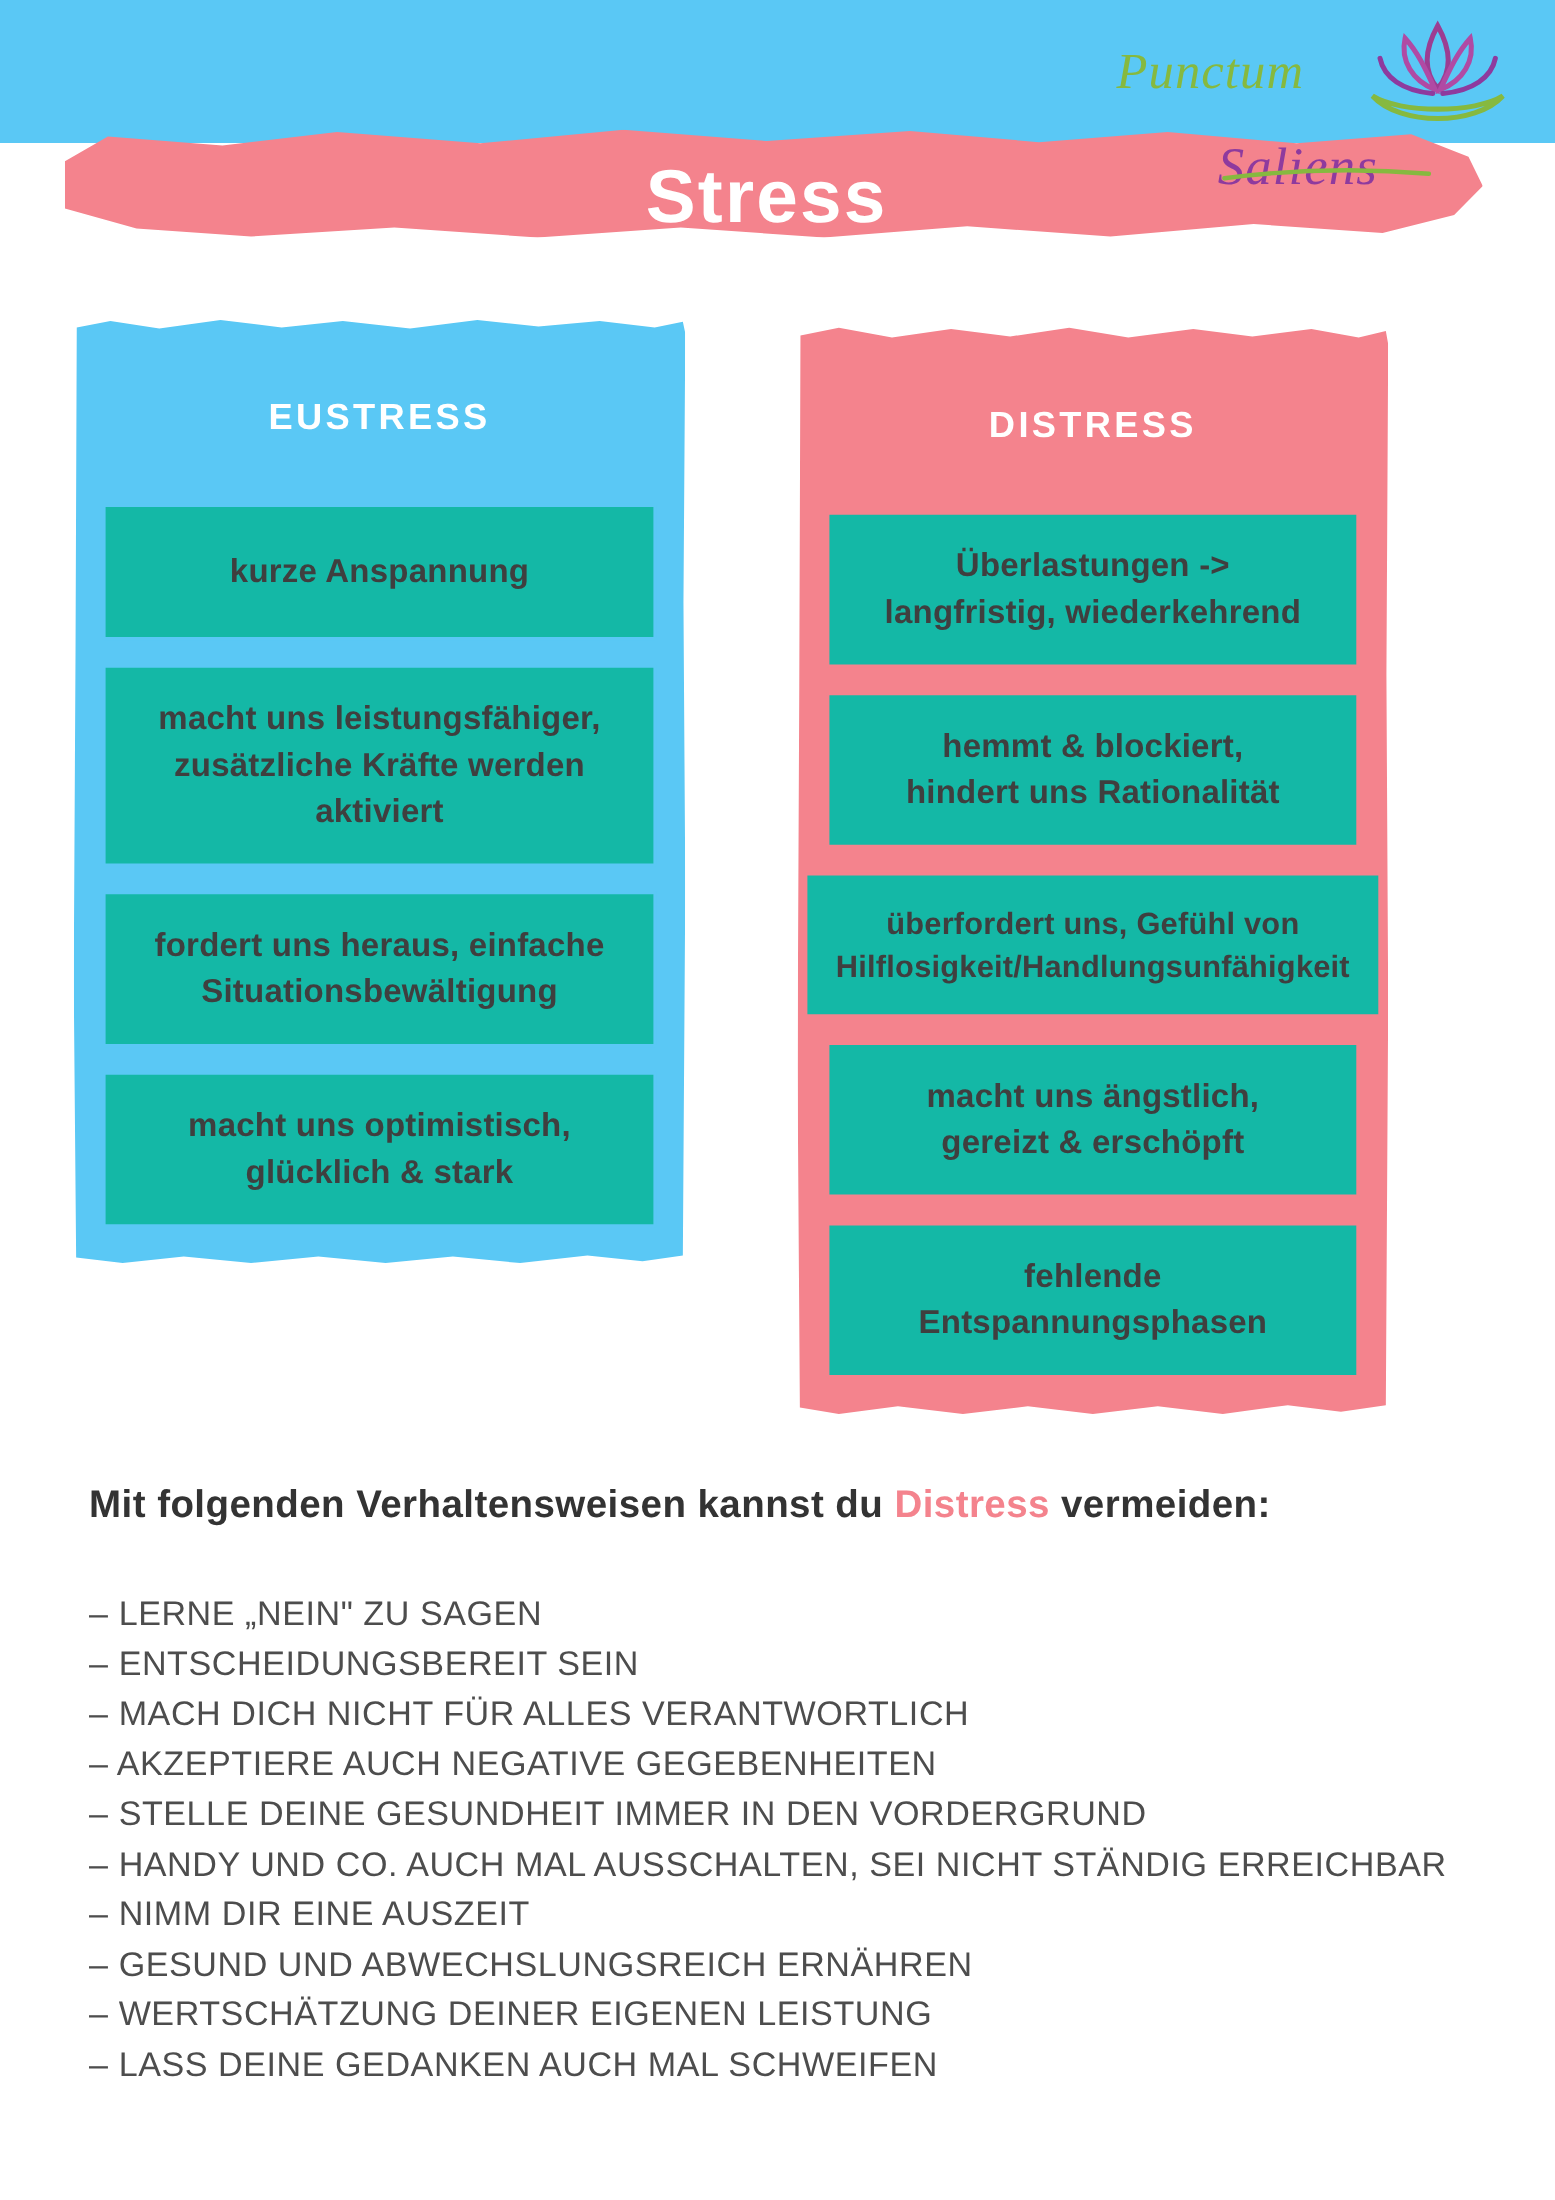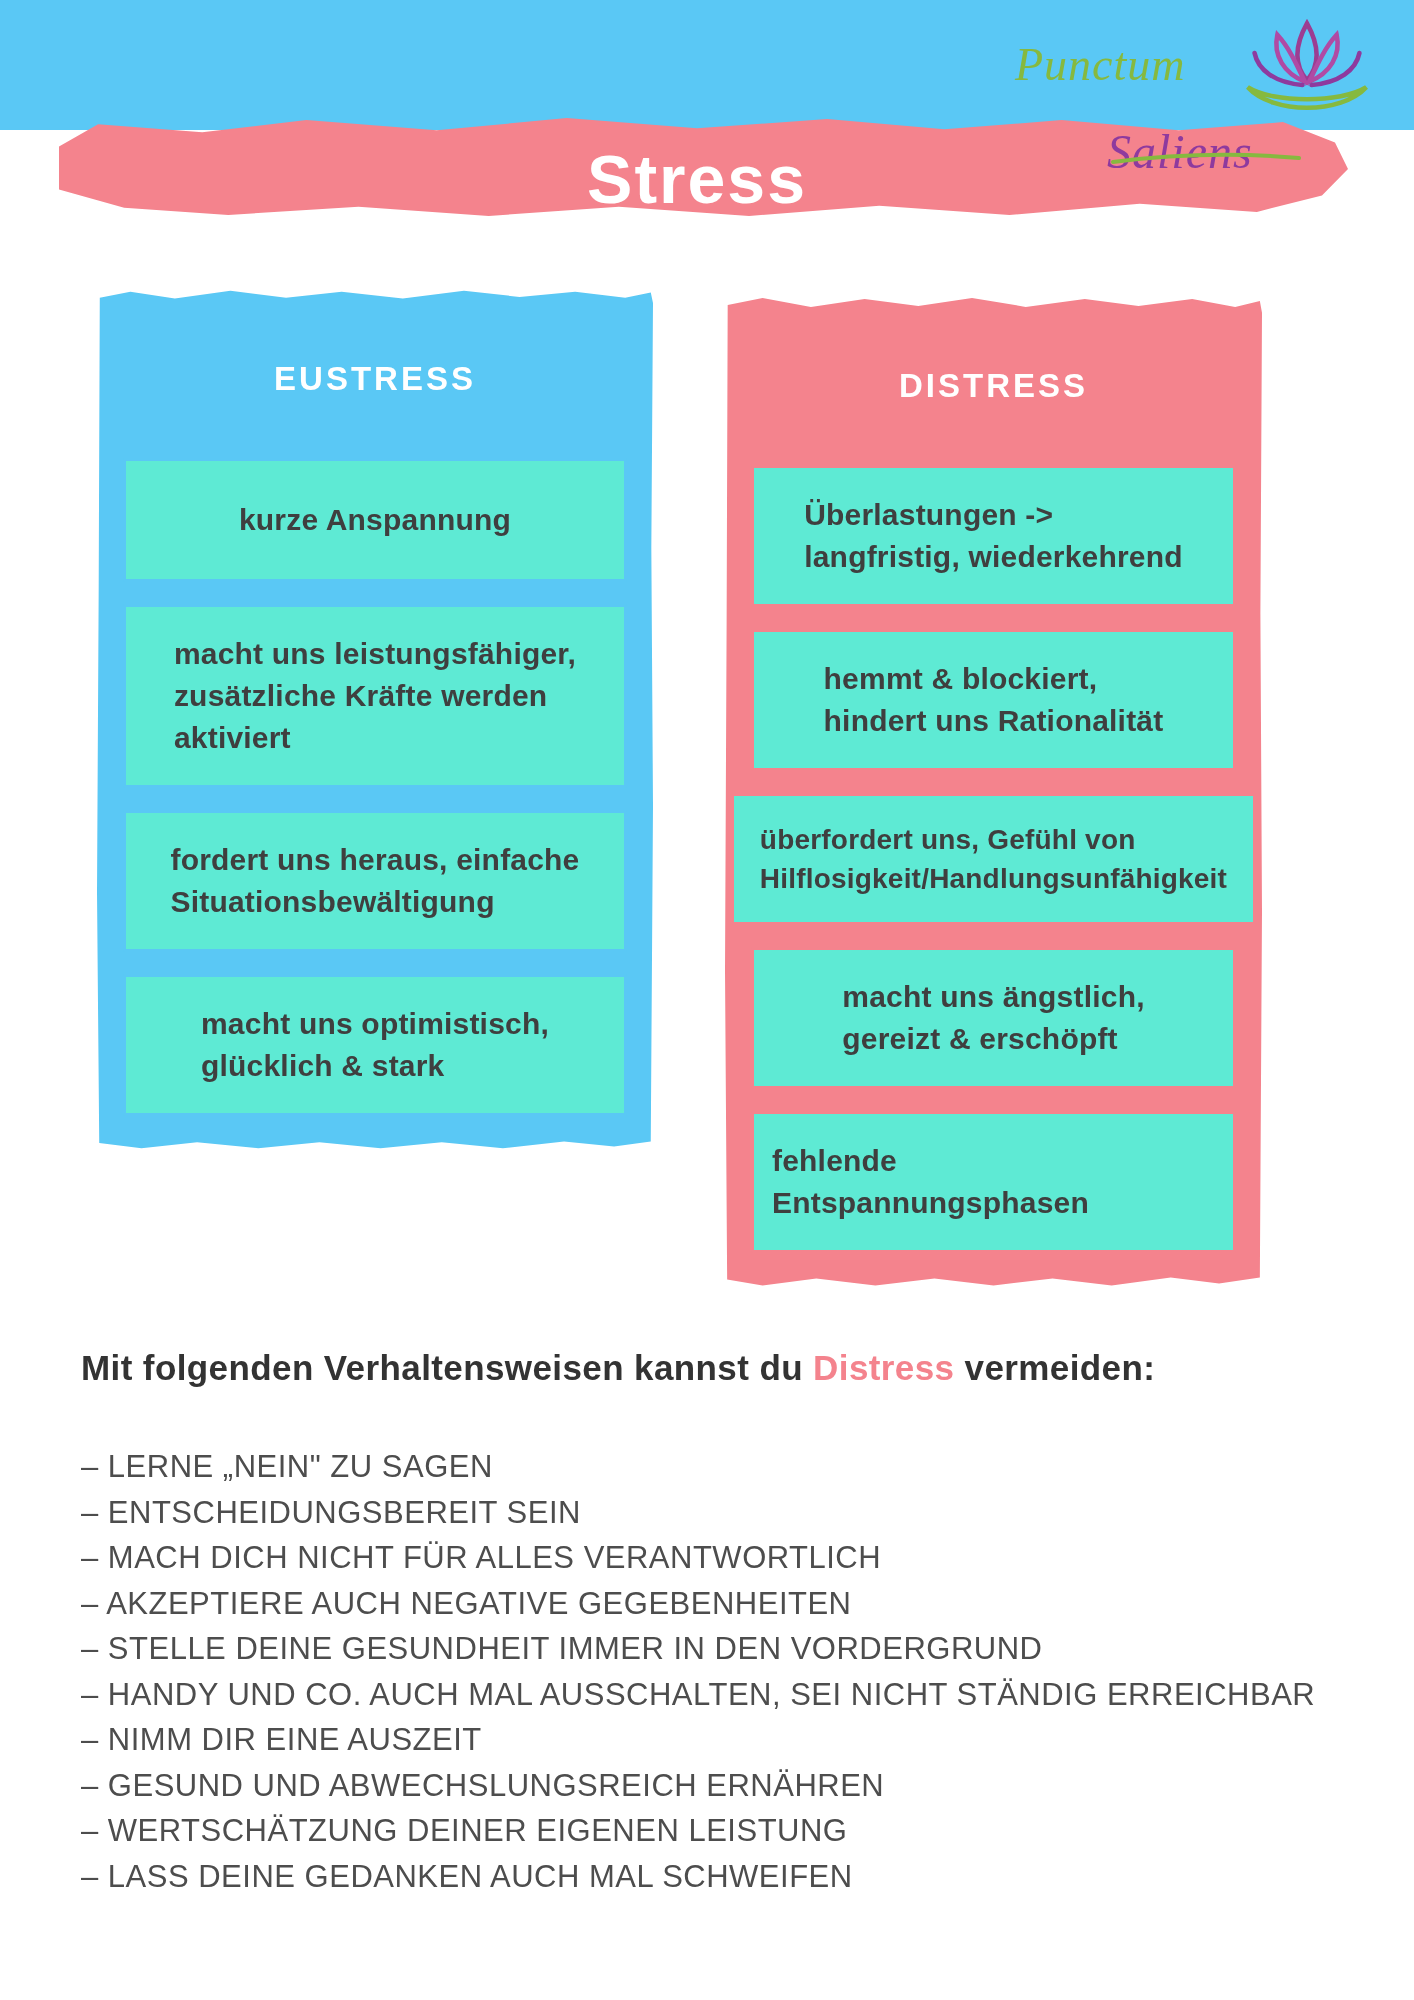--- a/index.html
+++ b/index.html
@@ -31,36 +31,36 @@
   .logo-saliens{
     position:absolute;left:92px;top:64px;
     font-family:"Liberation Serif", serif;font-style:italic;
     font-size:48px;color:var(--logo_purple,#8e3a9e);letter-spacing:1px;margin-top:32px;
   }
   .lotus{position:absolute;left:212px;top:-16px;}
   .swoosh{position:absolute;left:96px;top:122px;}
   
   .col{position:absolute;padding-bottom:12px;}
   .col-left{
-    left:97px;top:290px;width:556px;background:var(--blue,#5ac8f5);
+    left:67px;top:290px;width:556px;background:var(--blue,#5ac8f5);
     clip-path:polygon(0.5% 0.9%,6% 0.2%,14% 1%,24% 0.1%,34% 0.9%,44% 0.2%,55% 1%,66% 0.1%,76% 0.8%,86% 0.2%,95% 0.9%,99.6% 0.3%,100% 1.5%,99.7% 30%,100% 60%,99.6% 99%,93% 99.6%,84% 99%,73% 99.8%,62% 99.1%,51% 99.8%,40% 99.1%,29% 99.8%,18% 99.1%,8% 99.8%,0.4% 99.2%,0% 70%,0.3% 35%);
   }
   .col-right{
     left:725px;top:297px;width:537px;background:var(--pink,#f4838d);
     clip-path:polygon(0.5% 0.8%,7% 0.1%,16% 1%,26% 0.2%,36% 0.9%,46% 0.1%,56% 1%,67% 0.2%,77% 0.9%,87% 0.2%,95% 1%,99.6% 0.4%,100% 1.6%,99.7% 32%,100% 62%,99.6% 99%,92% 99.6%,83% 99%,72% 99.8%,61% 99.1%,50% 99.8%,39% 99.1%,28% 99.8%,17% 99.1%,7% 99.8%,0.4% 99.2%,0% 68%,0.3% 33%);
   }
   .col-header{
     padding:70px 0 60px;text-align:center;color:#ffffff;
     font-size:33px;font-weight:bold;letter-spacing:3px;
   }
   .box{
-    box-sizing:border-box;background:#5eead4;
+    box-sizing:border-box;background:#14b8a6;
     margin:0 26px 22px;padding:26px 18px;min-height:124px;
     display:flex;align-items:center;justify-content:center;
-    white-space:pre-line;
+    text-align:center;white-space:pre-line;
     font-size:30px;font-weight:bold;line-height:1.4;color:var(--text_dark,#3f3f3f);
     letter-spacing:0.2px;border-radius:2px;
   }
   .col-left .box{border:3px solid var(--blue,#5ac8f5);}
   .col-right .box{border:3px solid var(--pink,#f4838d);}
   .box.wide{margin:0 6px 22px;padding:24px 6px;font-size:28px;}
   
   .tips{position:absolute;left:81px;top:1348px;width:1280px;}
   .tips-heading{
     font-size:35px;font-weight:bold;color:#333333;letter-spacing:0.4px;

